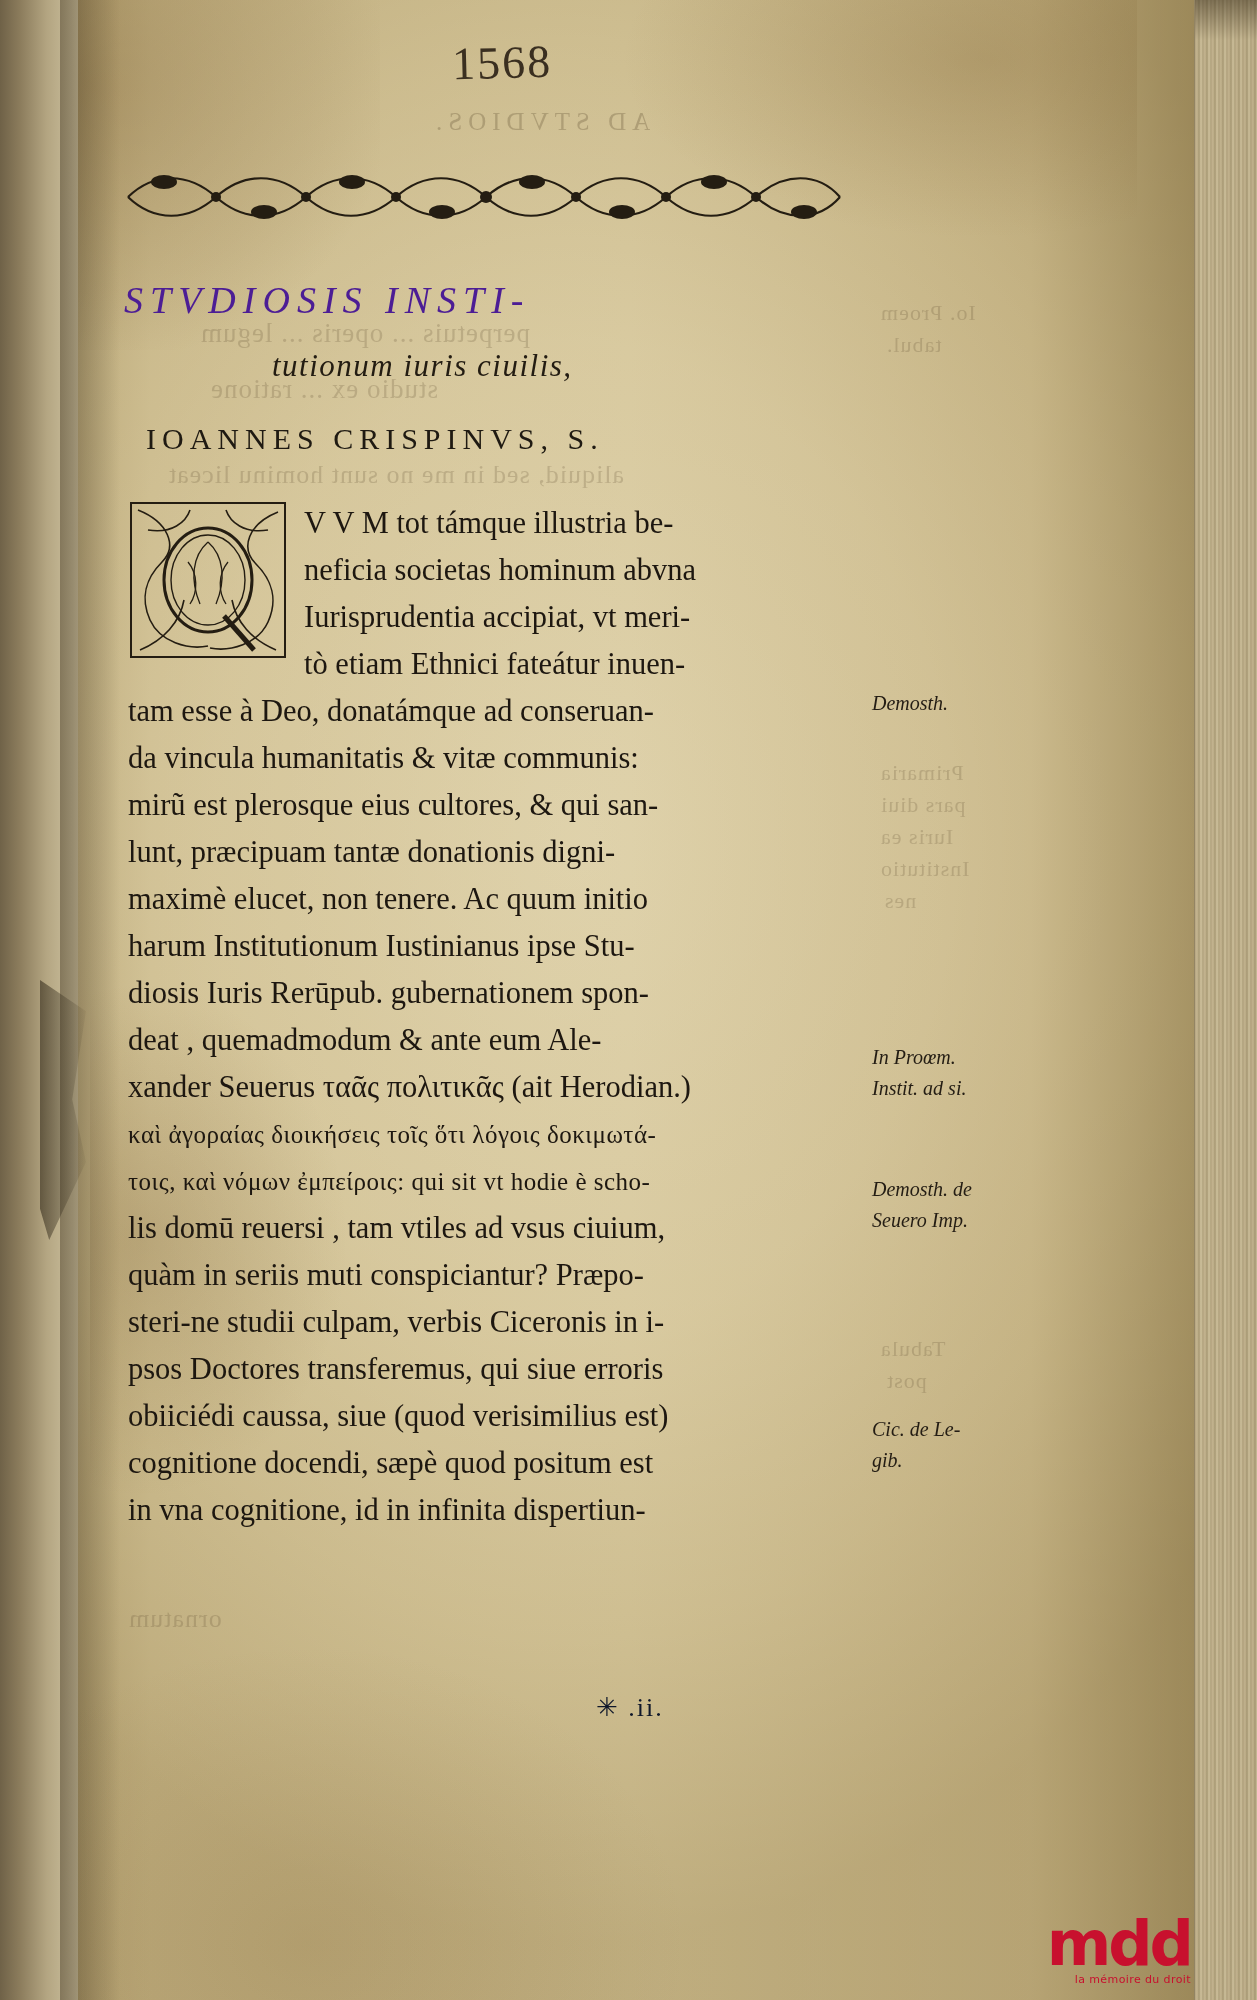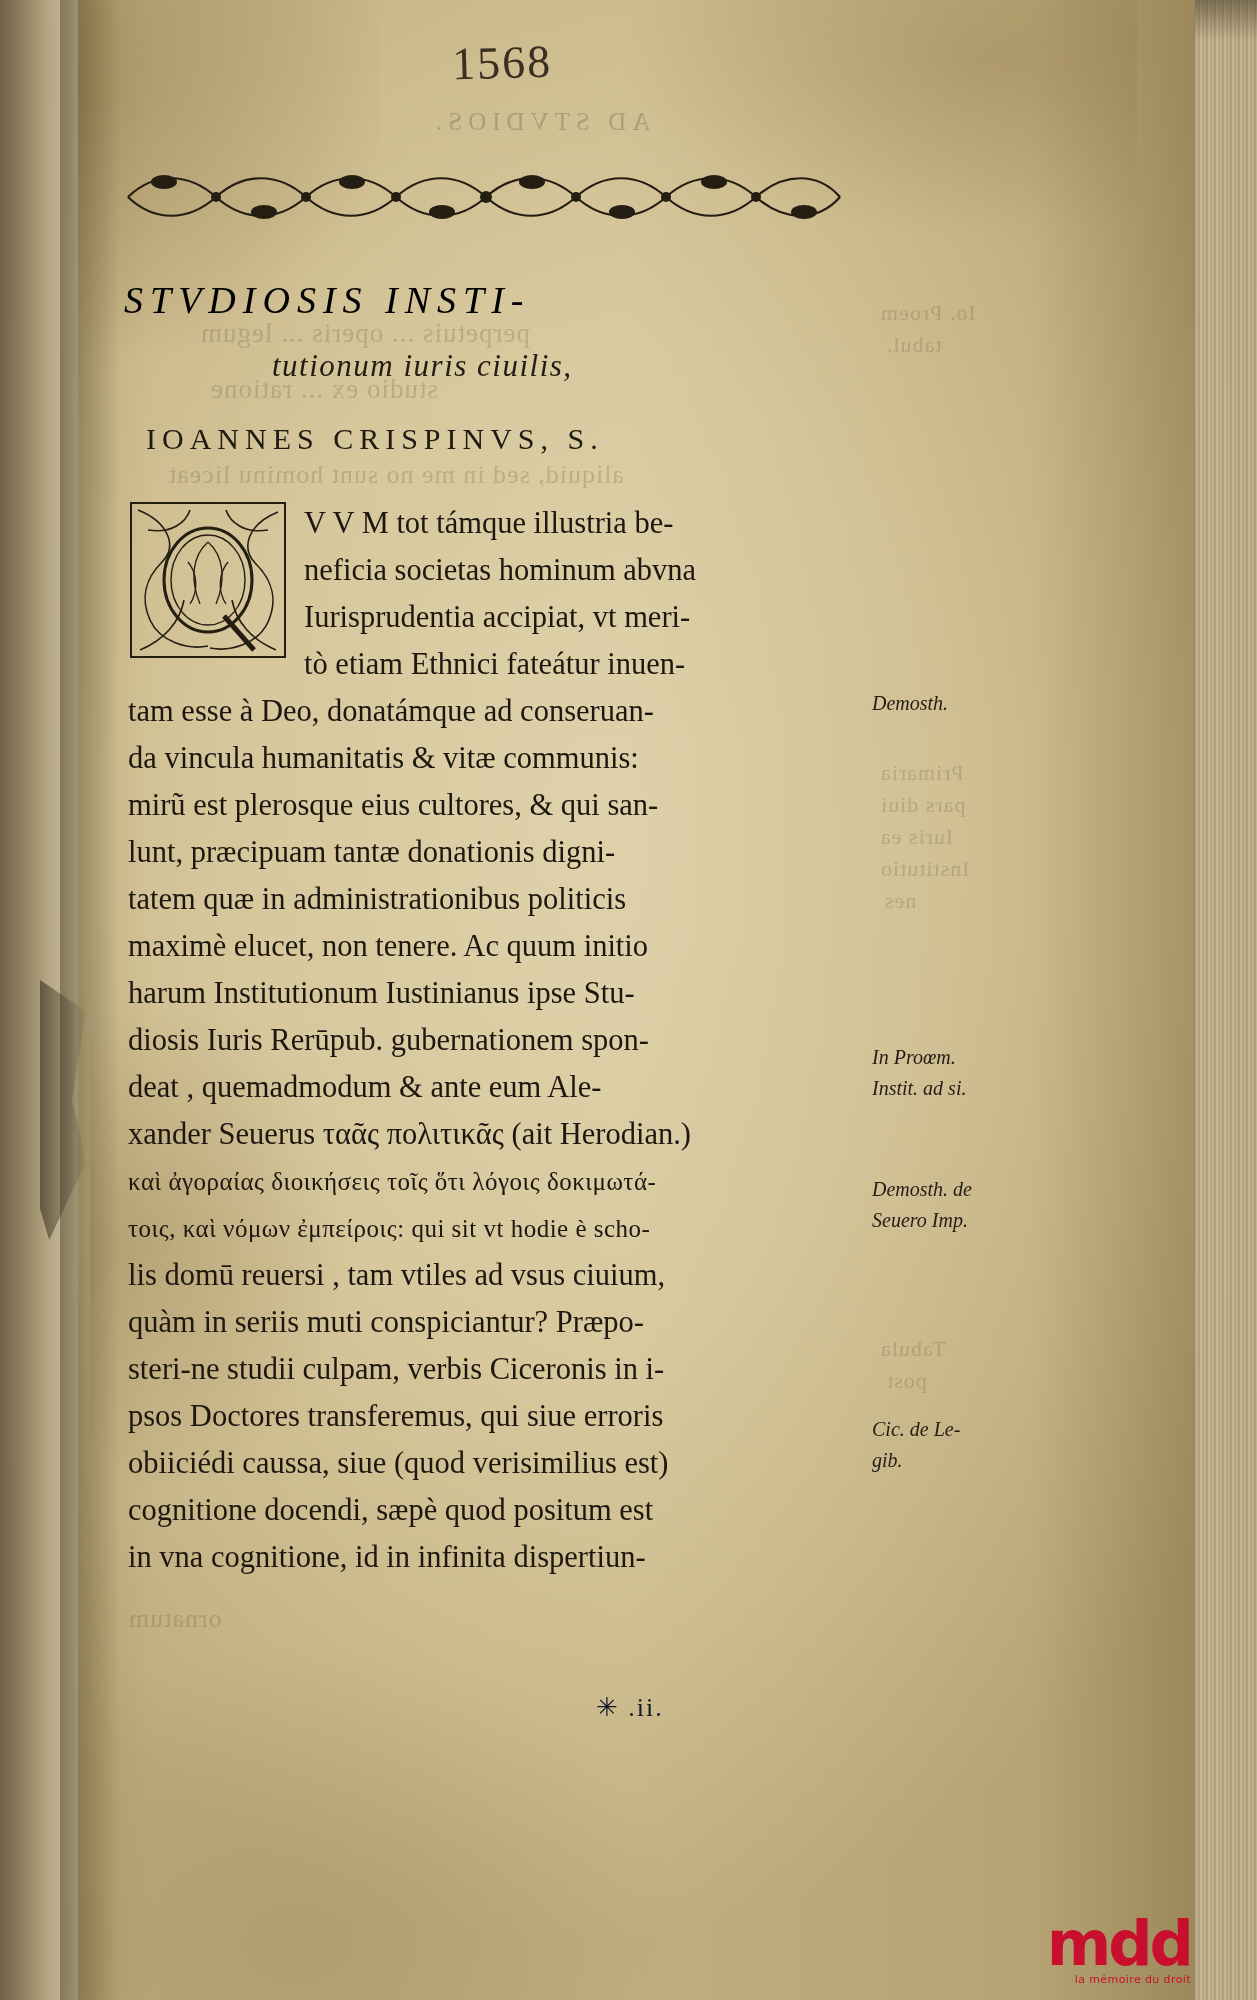--- a/index.html
+++ b/index.html
@@ -129,21 +129,21 @@
     width: 720px; height: 58px;
   }
   .ornament svg { display: block; width: 100%; height: 100%; }
   
   .title1 {
     position: absolute;
     left: 124px; top: 278px;
     font-style: italic;
     font-size: 38px;
     letter-spacing: 7px;
-    color: #000000;
+    color: #4c1d95;
     white-space: nowrap;
   }
   .title2 {
     position: absolute;
     left: 272px; top: 348px;
     font-style: italic;
     font-size: 31px;
     letter-spacing: 1.5px;
     color: #231c12;
     white-space: nowrap;
@@ -317,21 +317,20 @@
 
     <div class="body">
       <span class="ln indent1">V V M  tot támque illustria be-</span>
       <span class="ln indent1">neficia societas hominum abvna</span>
       <span class="ln indent1">Iurisprudentia accipiat, vt meri-</span>
       <span class="ln indent1">tò etiam Ethnici fateátur inuen-</span>
       <span class="ln">tam esse à Deo, donatámque ad conseruan-</span>
       <span class="ln">da vincula humanitatis &amp; vitæ communis:</span>
       <span class="ln">mirũ est plerosque eius cultores, &amp; qui san-</span>
       <span class="ln">lunt, præcipuam tantæ donationis digni-</span>
-      <span class="ln">tatem quæ in administrationibus politicis</span>
       <span class="ln">maximè elucet, non tenere. Ac quum initio</span>
       <span class="ln">harum Institutionum Iustinianus ipse Stu-</span>
       <span class="ln">diosis Iuris Rerūpub. gubernationem spon-</span>
       <span class="ln">deat , quemadmodum &amp; ante eum Ale-</span>
       <span class="ln">xander Seuerus ταᾶς πολιτικᾶς (ait Herodian.)</span>
       <span class="ln greek">καὶ ἀγοραίας διοικήσεις τοῖς ὅτι λόγοις δοκιμωτά-</span>
       <span class="ln greek">τοις, καὶ νόμων ἐμπείροις: qui sit vt hodie è scho-</span>
       <span class="ln">lis domū reuersi , tam vtiles ad vsus ciuium,</span>
       <span class="ln">quàm in seriis muti conspiciantur? Præpo-</span>
       <span class="ln">steri-ne studii culpam, verbis Ciceronis in i-</span>

